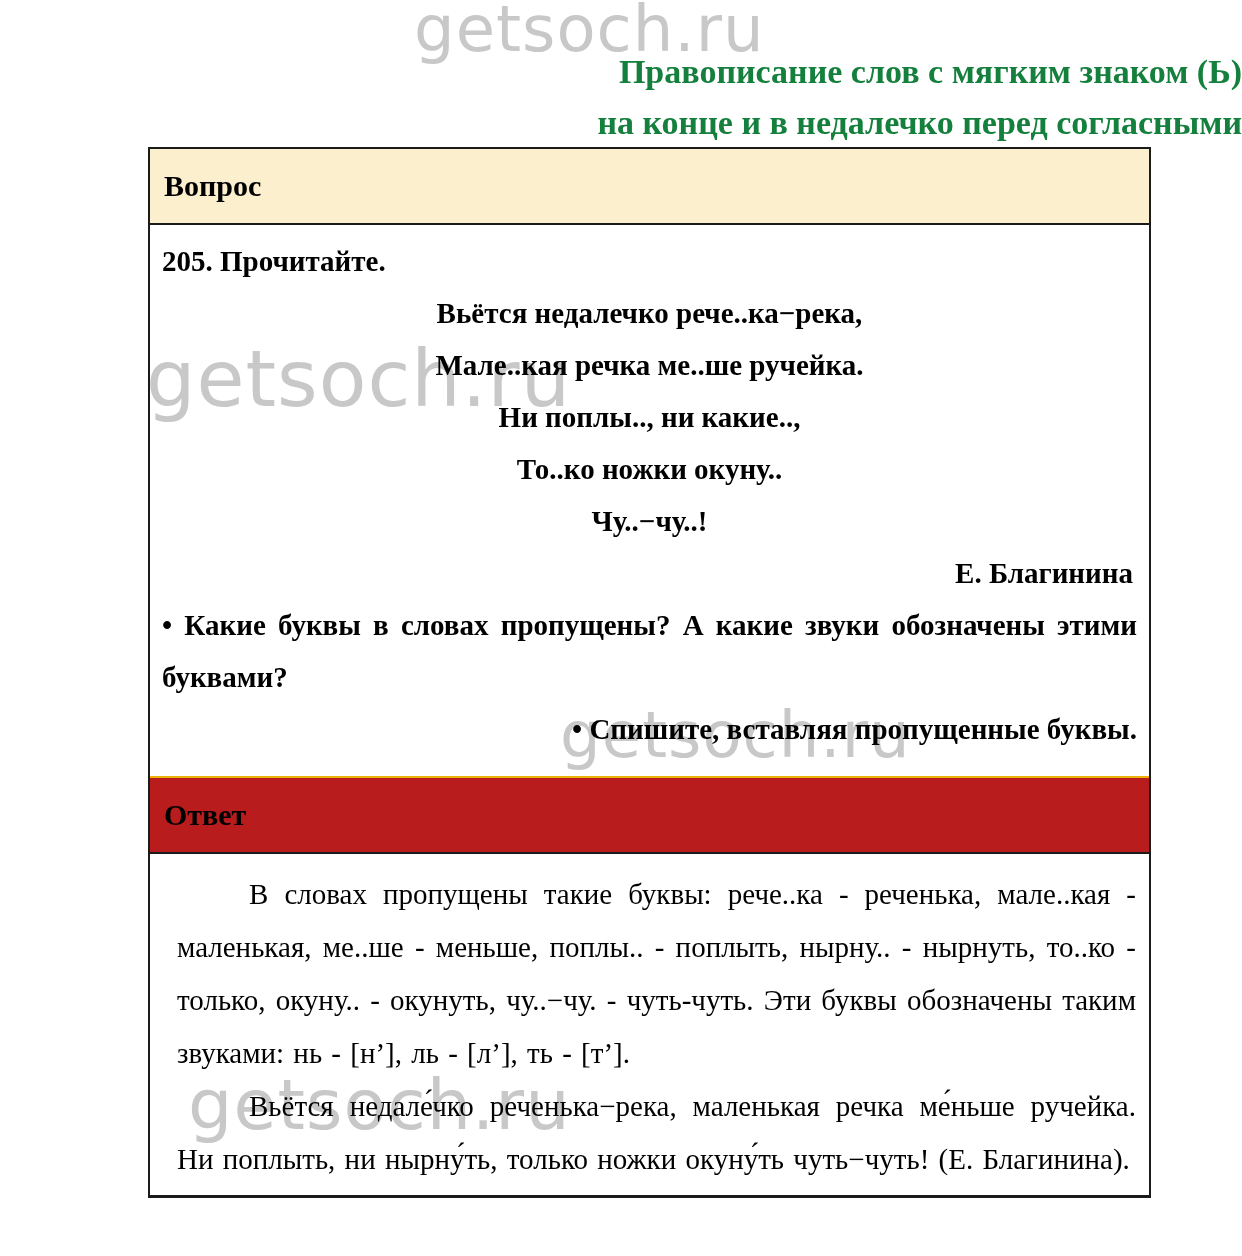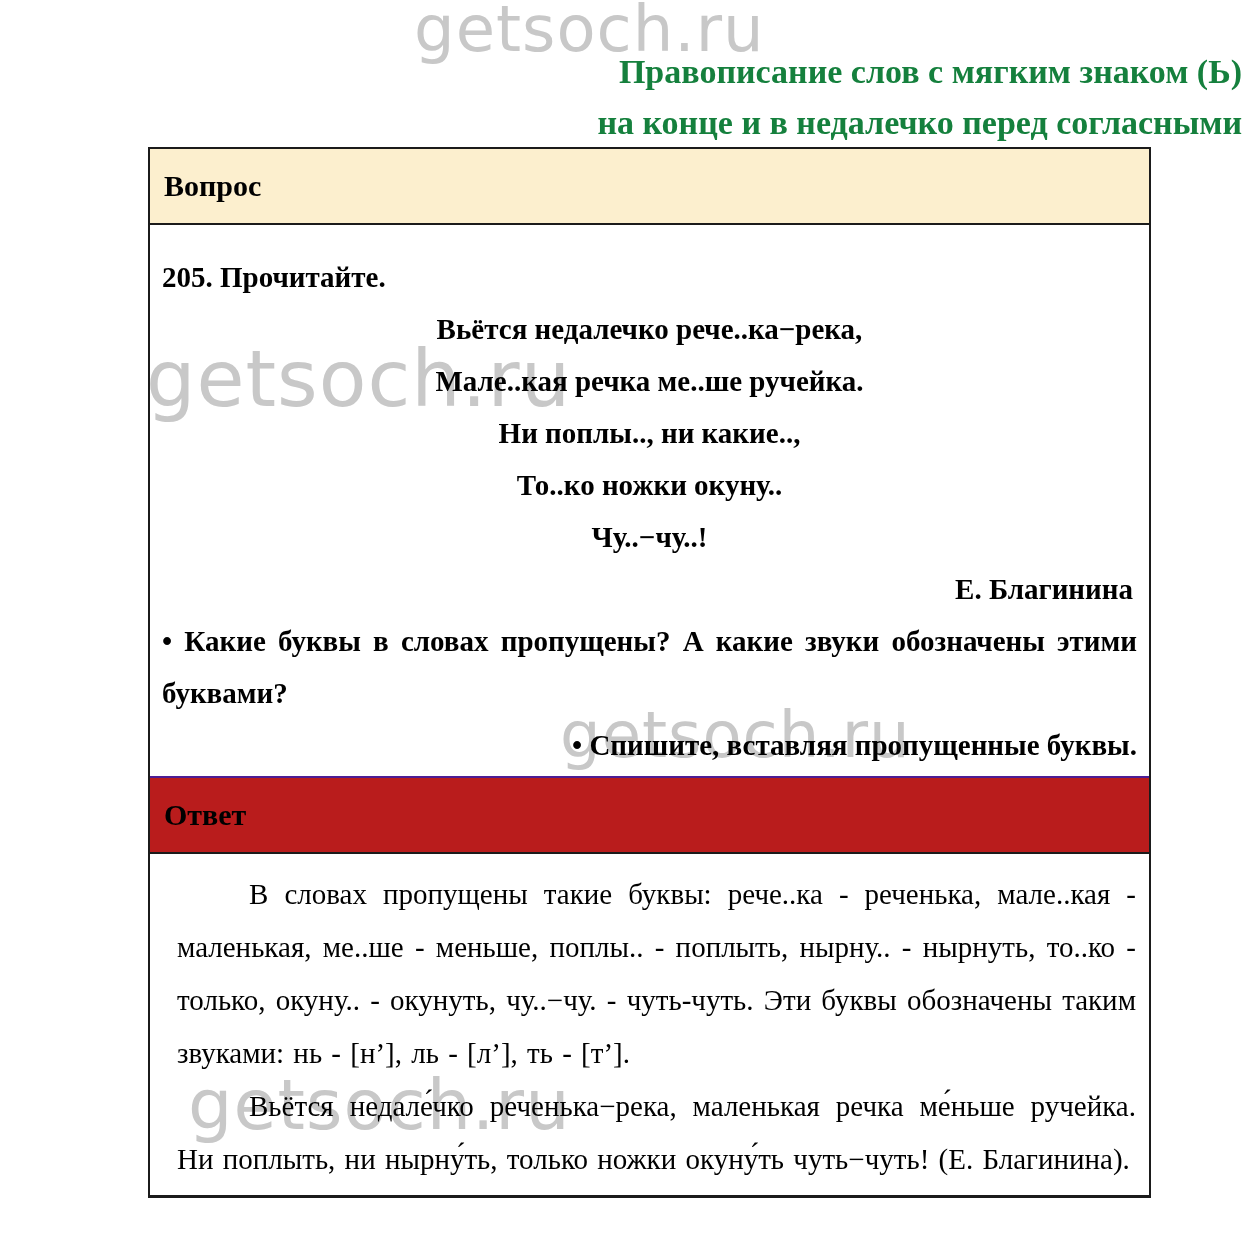--- a/index.html
+++ b/index.html
@@ -61,23 +61,23 @@
   }
   .question-header { background: #fcefce; }
   .answer-header   { background: #b91c1c; }
 
   .row-body {
     background: transparent;
     font-size: 29px;
   }
   .question-body {
     height: 553px;
-    padding: 26px 12px 0 12px;
+    padding: 10px 12px 0 12px;
     font-weight: bold;
-    border-bottom: 2px solid #4c1d95;
+    border-bottom: 2px solid #eab308;
   }
   .answer-body {
     height: 341px;
     padding: 14px 13px 0 13px;
     font-weight: normal;
   }
 
   
   .task-line { line-height: 52px; text-align: left; }
   .poem p    { line-height: 52px; text-align: center; }

